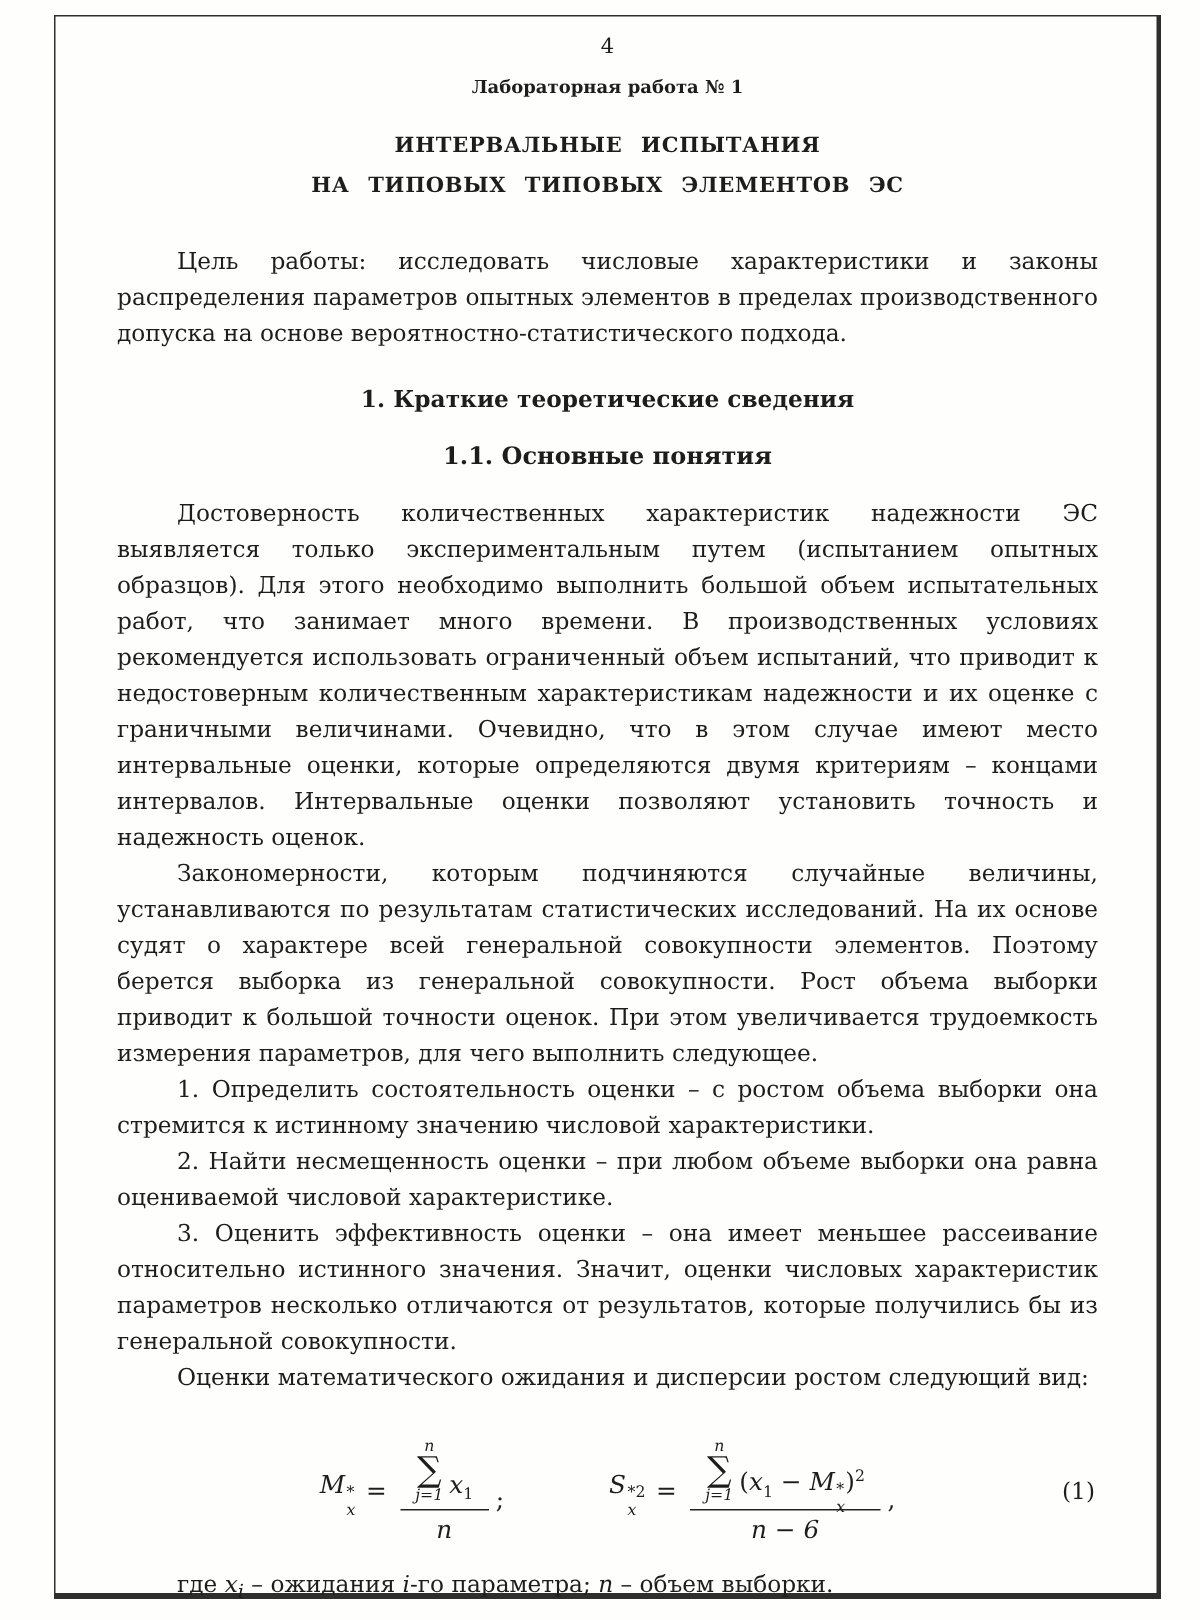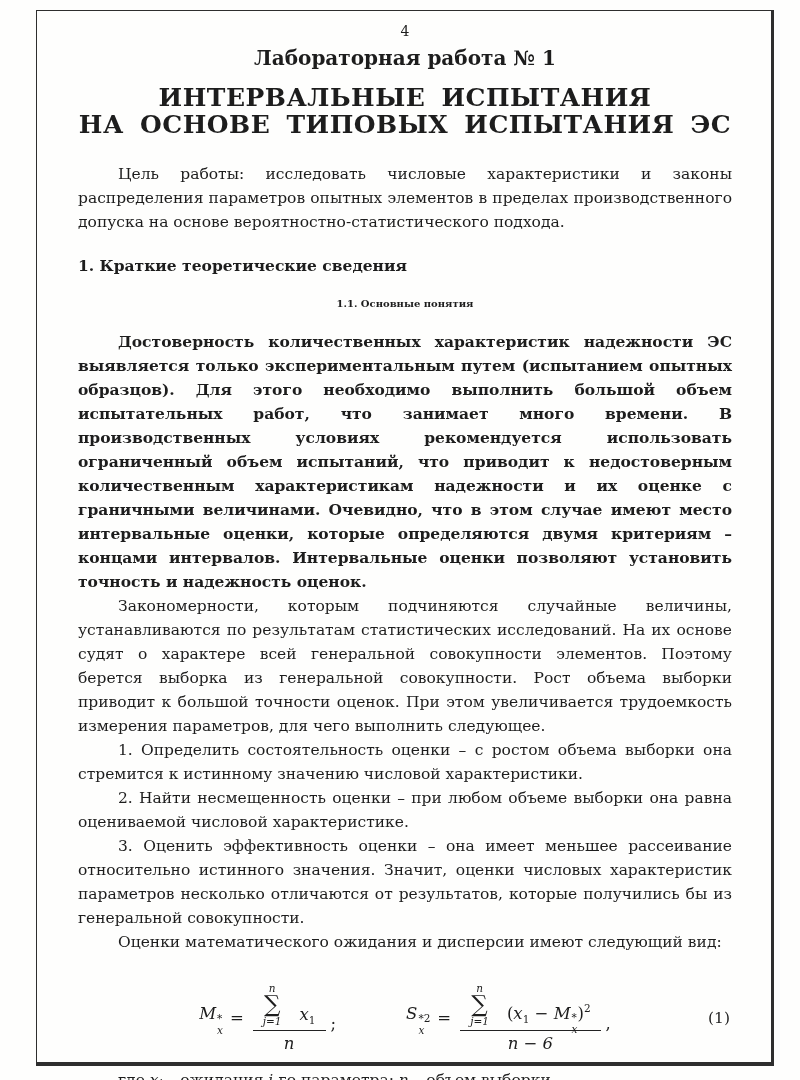--- a/index.html
+++ b/index.html
@@ -20,30 +20,30 @@
     pointer-events:none;
   }
   .content{
     position:absolute;
     top:22px;left:78px;right:68px;
     font-size:15.5px;
     line-height:24px;
     text-align:justify;
   }
   .page-number{ text-align:center; font-size:14px; line-height:18px; }
-  .doc-header{ text-align:center; font-weight:bold; font-size:20px; margin-top:6px; }
+  .doc-header{ text-align:center; font-weight:bold; font-size:12px; margin-top:6px; }
   .doc-title{
-    text-align:center; font-weight:bold; font-size:25px;
+    text-align:center; font-weight:bold; font-size:14px;
     letter-spacing:0.5px; word-spacing:7px; line-height:27px; margin-top:14px;
   }
   p.body-par{ margin:0; text-indent:40px; }
   p.intro{ margin-top:24px; }
-  .section-h{ font-weight:bold; margin-top:20px; font-size:15.5px; }
-  .subsection-h{ text-align:center; font-weight:bold; margin-top:14px; font-size:10px; }
-  p.first-after-h{ margin-top:14px;font-weight:bold; }
+  .section-h{ text-align:center; font-weight:bold; margin-top:20px; font-size:15.5px; }
+  .subsection-h{ text-align:center; font-weight:bold; margin-top:14px; font-size:16px; }
+  p.first-after-h{ margin-top:14px; }
 
   
   .formula-block{
     position:relative;
     margin-top:14px;
     min-height:100px;
     display:flex; align-items:center; justify-content:center;
     text-align:left;
   }
   .formula-line{ display:flex; align-items:center; font-size:16.5px; }
@@ -52,21 +52,21 @@
     display:inline-flex; flex-direction:column; align-items:flex-start;
     font-size:10.5px; line-height:1.1; margin-left:1px; transform:translateY(3px);
   }
   .eq{ margin:0 7px; }
   .frac{ display:inline-flex; flex-direction:column; align-items:center; vertical-align:middle; margin:0 2px; }
   .frac .num{ display:flex; align-items:flex-end; justify-content:center; padding:0 10px 3px; }
   .frac .den{ border-top:1.4px solid #222; align-self:stretch; text-align:center; padding-top:3px; line-height:20px; }
   .sum{ display:inline-flex; flex-direction:column; align-items:center; line-height:1; margin-right:2px; }
   .sum-top,.sum-bot{ font-size:10.5px; font-style:italic; }
   .sum-sym{ font-size:23px; line-height:1; }
-  .term{ margin-left:16px; transform:translateY(6px); }
+  .term{ margin-left:2px; transform:translateY(6px); }
   .term sub{ font-size:10.5px; }
   .term sup{ font-size:10.5px; }
   .punct{ margin-left:3px; transform:translateY(6px); }
   .fgap{ display:inline-block; width:70px; }
   .eq-no{ position:absolute; right:2px; top:50%; transform:translateY(-50%); font-size:15.5px; }
 
   .footnote{ margin-top:12px; text-indent:0; }
 </style>
 </head>
 <body>
@@ -75,40 +75,40 @@
   <div class="frame"></div>
 
   <div class="content">
 
     <div class="page-number">4</div>
 
     <div class="doc-header">Лабораторная работа № 1</div>
 
     <div class="doc-title">
       <div>ИНТЕРВАЛЬНЫЕ ИСПЫТАНИЯ</div>
-      <div>НА ОСНОВЕ ТИПОВЫХ ИСПЫТАНИЯ ЭС</div>
+      <div>НА ТИПОВЫХ ТИПОВЫХ ЭЛЕМЕНТОВ ЭС</div>
     </div>
 
     <p class="body-par intro">Цель работы: исследовать числовые характеристики и законы распределения параметров опытных элементов в пределах производственного допуска на основе вероятностно-статистического подхода.</p>
 
     <div class="section-h">1. Краткие теоретические сведения</div>
 
     <div class="subsection-h">1.1. Основные понятия</div>
 
     <p class="body-par first-after-h">Достоверность количественных характеристик надежности ЭС выявляется только экспериментальным путем (испытанием опытных образцов). Для этого необходимо выполнить большой объем испытательных работ, что занимает много времени. В производственных условиях рекомендуется использовать ограниченный объем испытаний, что приводит к недостоверным количественным характеристикам надежности и их оценке с граничными величинами. Очевидно, что в этом случае имеют место интервальные оценки, которые определяются двумя критериям – концами интервалов. Интервальные оценки позволяют установить точность и надежность оценок.</p>
 
     <p class="body-par">Закономерности, которым подчиняются случайные величины, устанавливаются по результатам статистических исследований. На их основе судят о характере всей генеральной совокупности элементов. Поэтому берется выборка из генеральной совокупности. Рост объема выборки приводит к большой точности оценок. При этом увеличивается трудоемкость измерения параметров, для чего выполнить следующее.</p>
 
     <p class="body-par">1. Определить состоятельность оценки – с ростом объема выборки она стремится к истинному значению числовой характеристики.</p>
 
     <p class="body-par">2. Найти несмещенность оценки – при любом объеме выборки она равна оцениваемой числовой характеристике.</p>
 
     <p class="body-par">3. Оценить эффективность оценки – она имеет меньшее рассеивание относительно истинного значения. Значит, оценки числовых характеристик параметров несколько отличаются от результатов, которые получились бы из генеральной совокупности.</p>
 
-    <p class="body-par">Оценки математического ожидания и дисперсии имеют следующий вид:</p>
+    <p class="body-par">Оценки математического ожидания и дисперсии ростом следующий вид:</p>
 
     <div class="formula-block">
       <div class="formula-line">
 
         <span>
           <span class="italic">M</span><span class="supsub">
               <span>*</span>
               <span class="italic">x</span>
             </span>
         </span>

